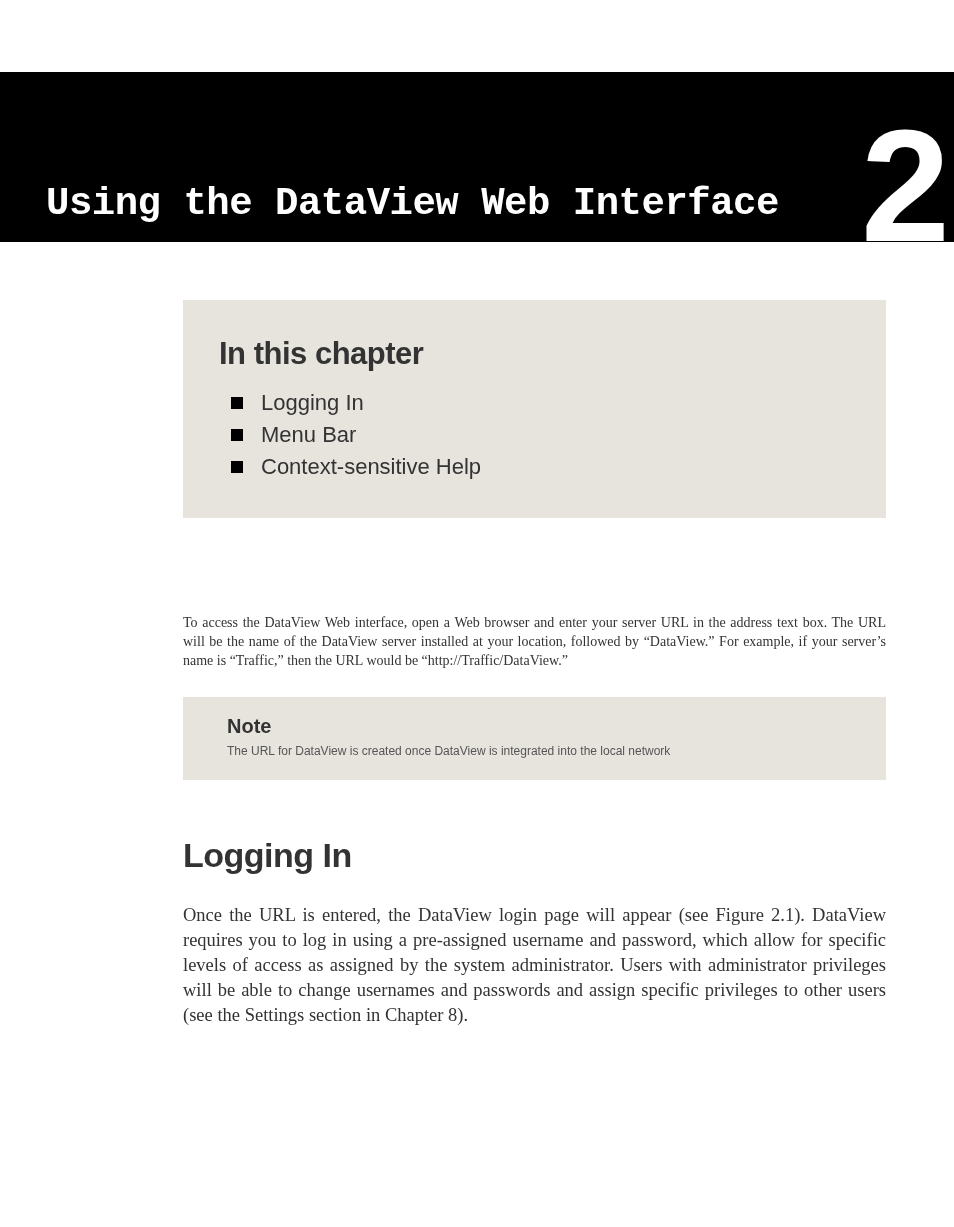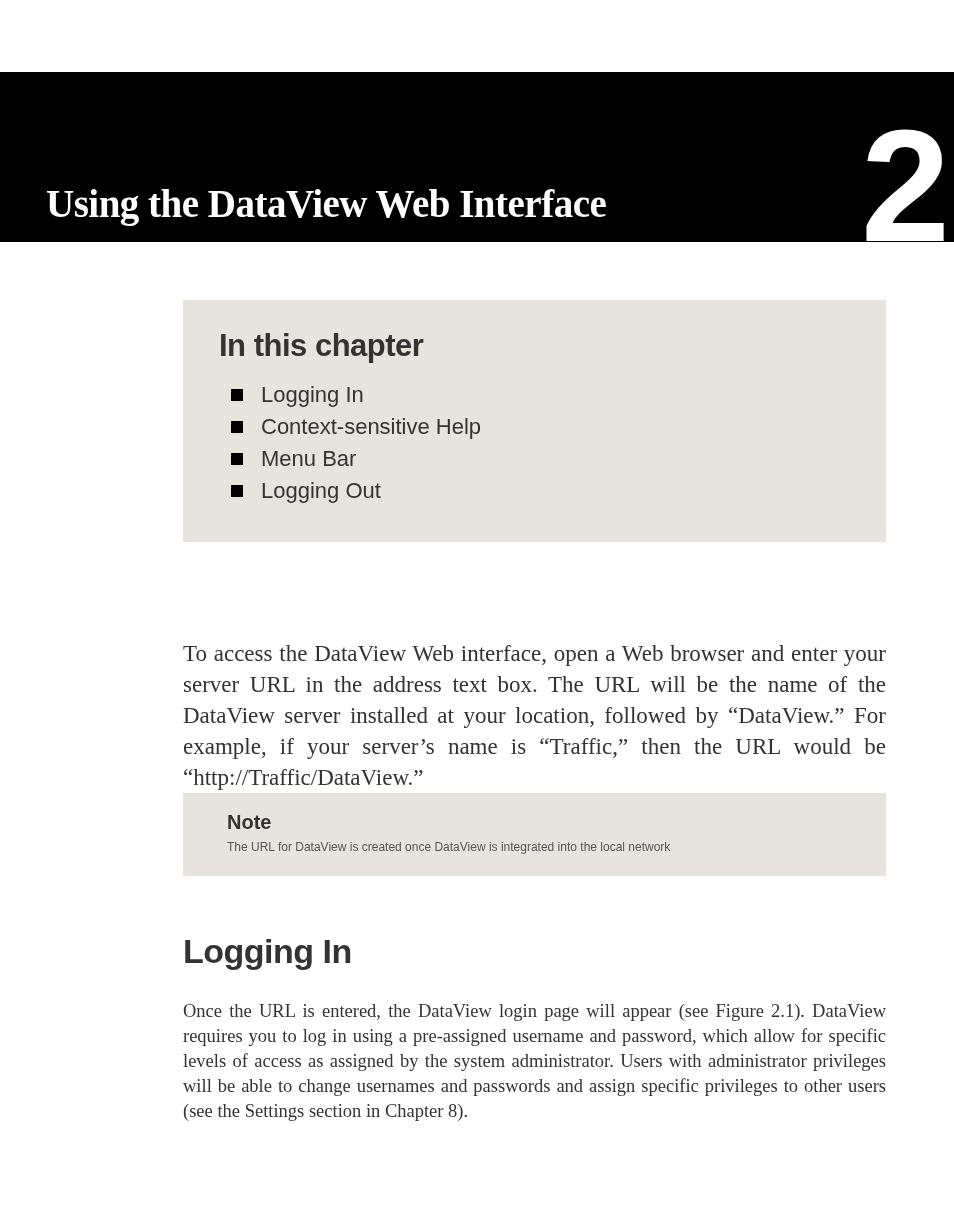--- a/index.html
+++ b/index.html
@@ -11,21 +11,21 @@
     height: 1227px;
   }
   .header-band {
     background: #000;
     height: 170px;
     position: relative;
     margin-top: 72px;
   }
   .chapter-title {
     color: #fff;
-    font-family: Liberation Serif, serif;
+    font-family: Liberation Mono, monospace;
     font-weight: 700;
     font-size: 39px;
     position: absolute;
     left: 46px;
     bottom: 16px;
     letter-spacing: -0.5px;
   }
   .chapter-number {
     color: #fff;
     font-family: 'Arial Narrow', 'Helvetica Neue', Arial, sans-serif;
@@ -46,20 +46,21 @@
     background: #e7e4de;
     padding: 28px 36px 32px 36px;
   }
   .toc-heading {
     font-family: 'Arial Narrow', 'Helvetica Neue', Arial, sans-serif;
     font-weight: 700;
     font-size: 31px;
     color: #333;
     letter-spacing: -0.5px;
     margin-bottom: 18px;
+    margin-top: 8px;
   }
   .toc-list {
     list-style: none;
     padding-left: 42px;
   }
   .toc-list li {
     font-family: 'Arial Narrow', 'Helvetica Neue', Arial, sans-serif;
     font-size: 22px;
     color: #333;
     margin-bottom: 6px;
@@ -69,29 +70,30 @@
     content: "";
     position: absolute;
     left: -30px;
     top: 7px;
     width: 12px;
     height: 12px;
     background: #000;
   }
   .body-para {
     font-family: 'Minion Pro', Georgia, 'Times New Roman', serif;
-    font-size: 23px;
+    font-size: 14px;
     line-height: 1.35;
     color: #333;
     text-align: justify;
     margin-top: 96px;
   }
   .note-box {
     background: #e7e4de;
     padding: 18px 30px 22px 44px;
+    margin-top: 26px;
   }
   .note-heading {
     font-family: 'Arial Narrow', 'Helvetica Neue', Arial, sans-serif;
     font-weight: 700;
     font-size: 20px;
     color: #333;
     margin-bottom: 6px;
   }
   .note-text {
     font-family: 'Arial Narrow', 'Helvetica Neue', Arial, sans-serif;
@@ -122,23 +124,22 @@
   <div class="chapter-title">Using the DataView Web Interface</div>
   <div class="chapter-number">2</div>
 </div>
 
 <div class="content-col">
 
   <div class="toc-box">
     <div class="toc-heading">In this chapter</div>
     <ul class="toc-list">
       <li>Logging In</li>
+      <li>Menu Bar</li>
       <li>Context-sensitive Help</li>
-      <li>Menu Bar</li>
-      <li>Logging Out</li>
     </ul>
   </div>
 
   <p class="body-para">To access the DataView Web interface, open a Web browser and enter your server URL in the address text box. The URL will be the name of the DataView server installed at your location, followed by “DataView.” For example, if your server’s name is “Traffic,” then the URL would be “http://Traffic/DataView.”</p>
 
   <div class="note-box">
     <div class="note-heading">Note</div>
     <div class="note-text">The URL for DataView is created once DataView is integrated into the local network</div>
   </div>
 

